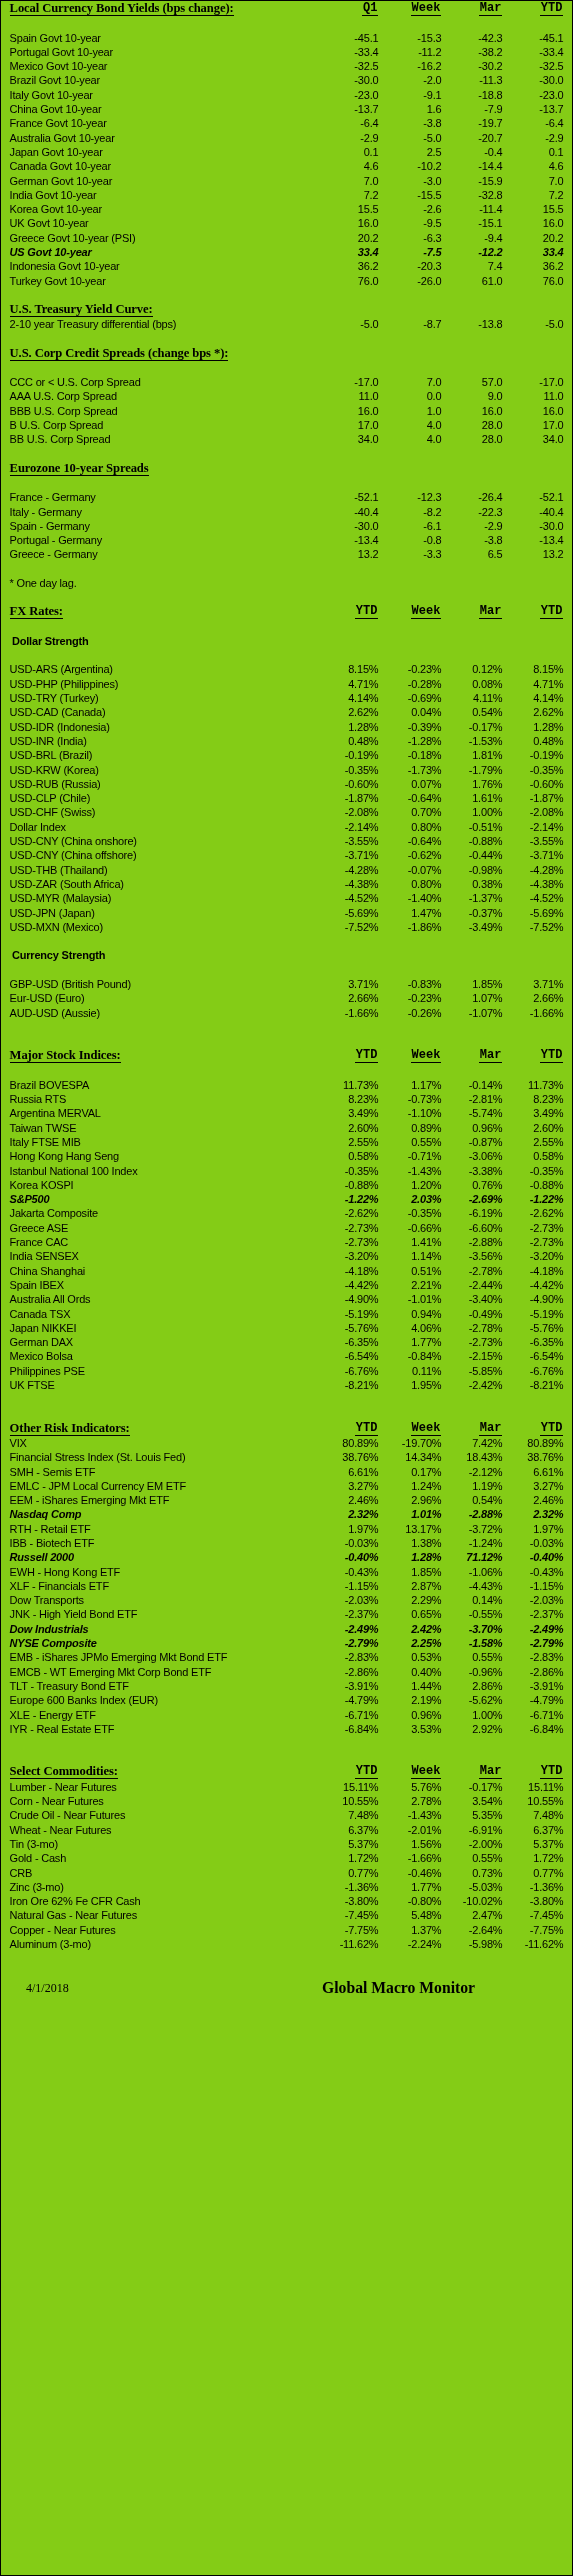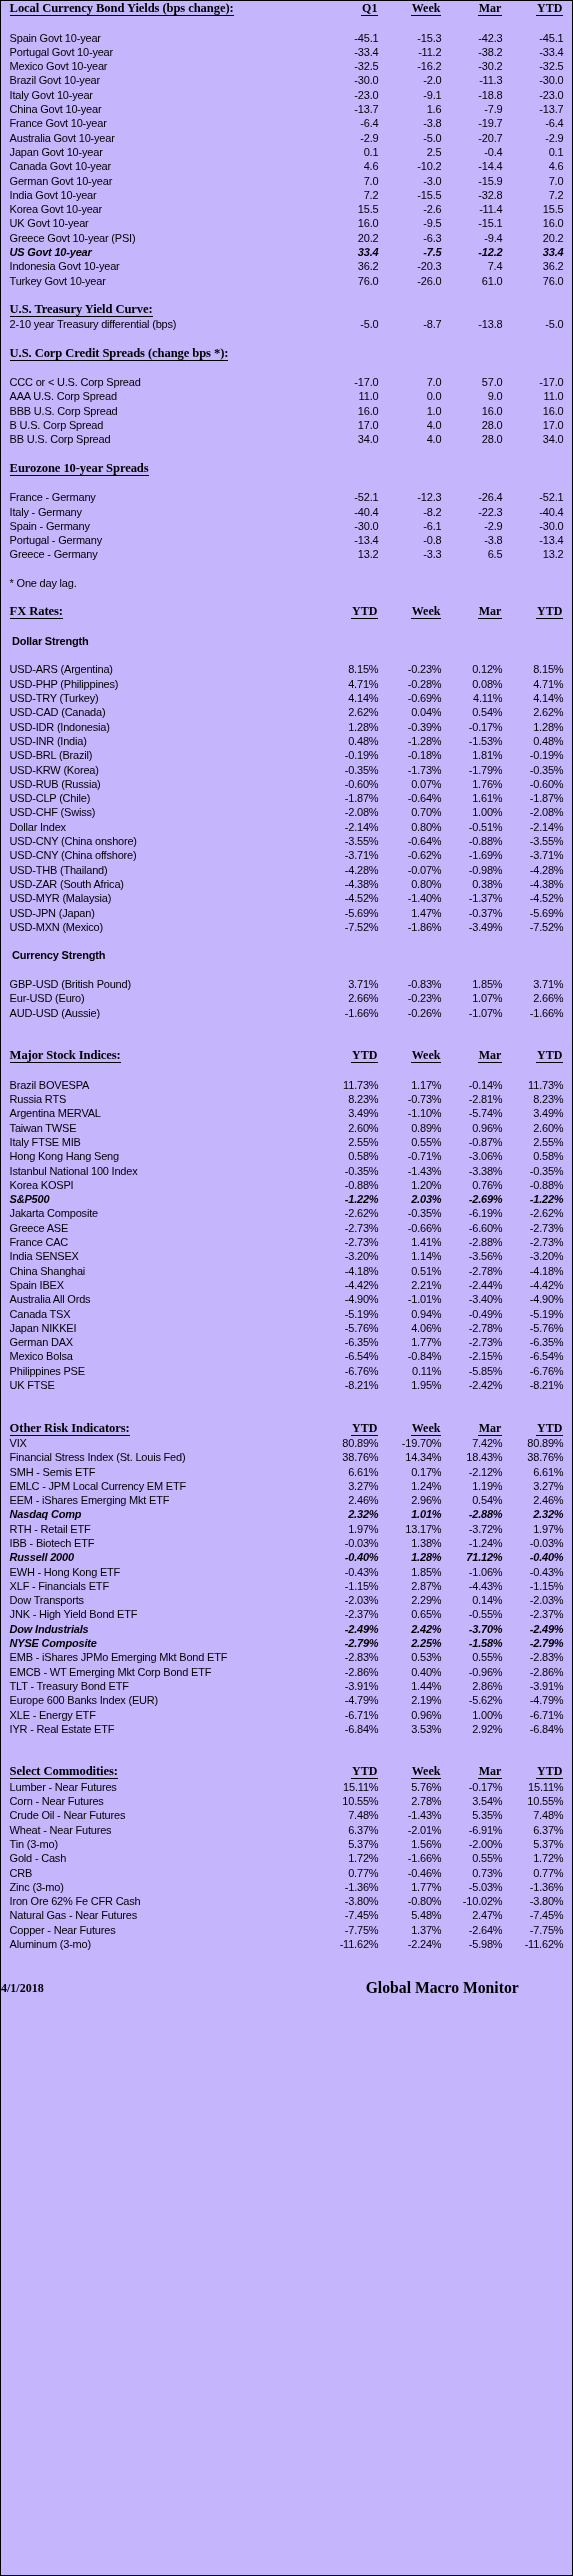--- a/index.html
+++ b/index.html
@@ -10,21 +10,21 @@
   body {
     font-family: "Liberation Sans", sans-serif;
     color: #000000;
   }
   #sheet {
     width: 573px;
     height: 2576px;
     position: relative;
     box-sizing: border-box;
     border: 1px solid #000000;
-    background: #c4b5fd;
+    background: #84cc16;
     overflow: hidden;
   }
   table.grid {
     width: 100%;
     border-collapse: collapse;
     table-layout: fixed;
   }
   col.c-label { width: 321px; }
   col.c-v1    { width: 65px; }
   col.c-v2    { width: 63px; }
@@ -47,21 +47,21 @@
     font-size: 12.6px;
     padding-left: 8.6px;
     letter-spacing: -0.1px;
   }
   .sec-title span.u {
     border-bottom: 1.5px solid #000;
     padding-bottom: 0px;
     display: inline-block;
   }
   .col-head {
-    font-family: Liberation Serif, serif;
+    font-family: Liberation Mono, monospace;
     font-weight: bold;
     font-size: 12px;
     text-align: right;
     padding-right: 8.6px;
   }
   .col-head span.u {
     border-bottom: 1.4px solid #000;
     display: inline-block;
     padding: 0 1px;
   }
@@ -92,28 +92,29 @@
     font-size: 11px;
     padding-left: 8.6px;
     letter-spacing: -0.2px;
   }
   .spacer { height: 14.3px; }
   .spacer td { font-size: 1px; }
 
   .footer-row td { padding-top: 1.9px; }
   .footer-date {
     font-family: "Liberation Serif", serif;
-    font-weight: bold;
+    font-weight: normal;
     font-size: 12px;
+    padding-left: 25px;
   }
   .footer-brand {
     font-family: "Liberation Serif", serif;
     font-weight: bold;
     font-size: 15.7px;
-    text-align: center;
+    text-align: left;
     padding-right: 9.6px;
     white-space: nowrap;
   }
 </style>
 </head>
 <body>
 
 <div id="sheet">
   <table class="grid">
     <colgroup>
@@ -494,21 +495,21 @@
           <td class="lbl">USD-CNY (China onshore)</td>
           <td class="val">-3.55%</td>
           <td class="val">-0.64%</td>
           <td class="val">-0.88%</td>
           <td class="val">-3.55%</td>
         </tr>
         <tr class="row">
           <td class="lbl">USD-CNY (China offshore)</td>
           <td class="val">-3.71%</td>
           <td class="val">-0.62%</td>
-          <td class="val">-1.69%</td>
+          <td class="val">-0.44%</td>
           <td class="val">-3.71%</td>
         </tr>
         <tr class="row">
           <td class="lbl">USD-THB  (Thailand)</td>
           <td class="val">-4.28%</td>
           <td class="val">-0.07%</td>
           <td class="val">-0.98%</td>
           <td class="val">-4.28%</td>
         </tr>
         <tr class="row">

